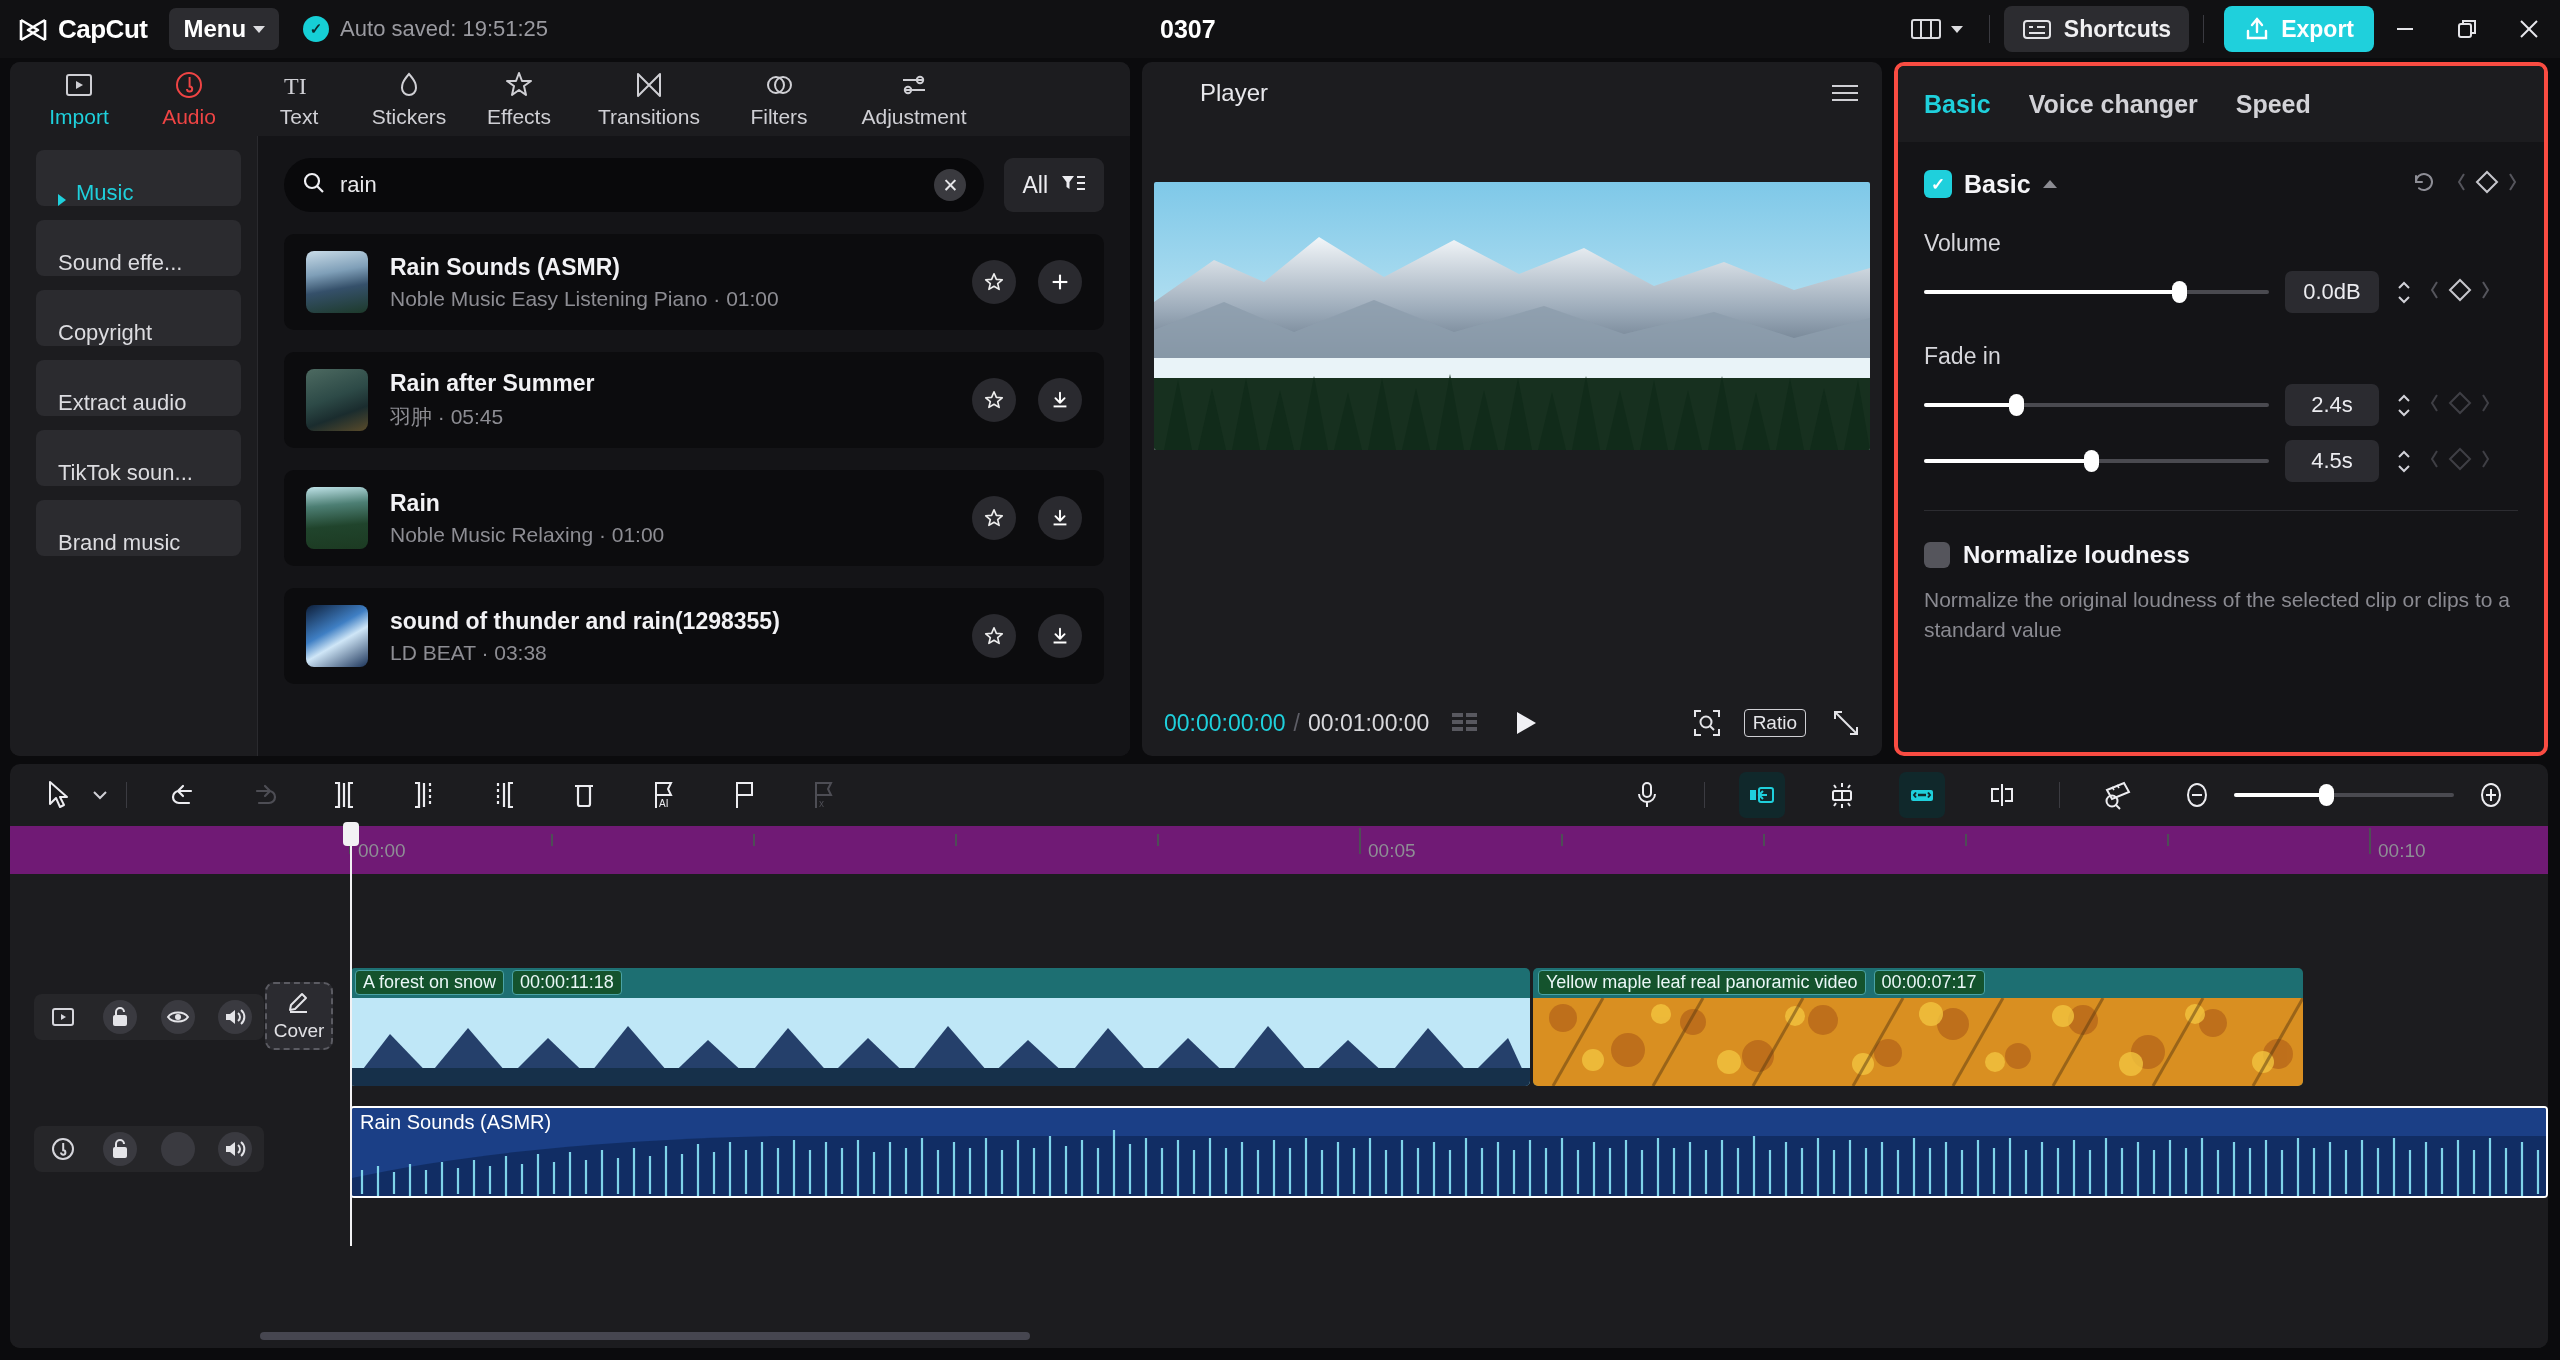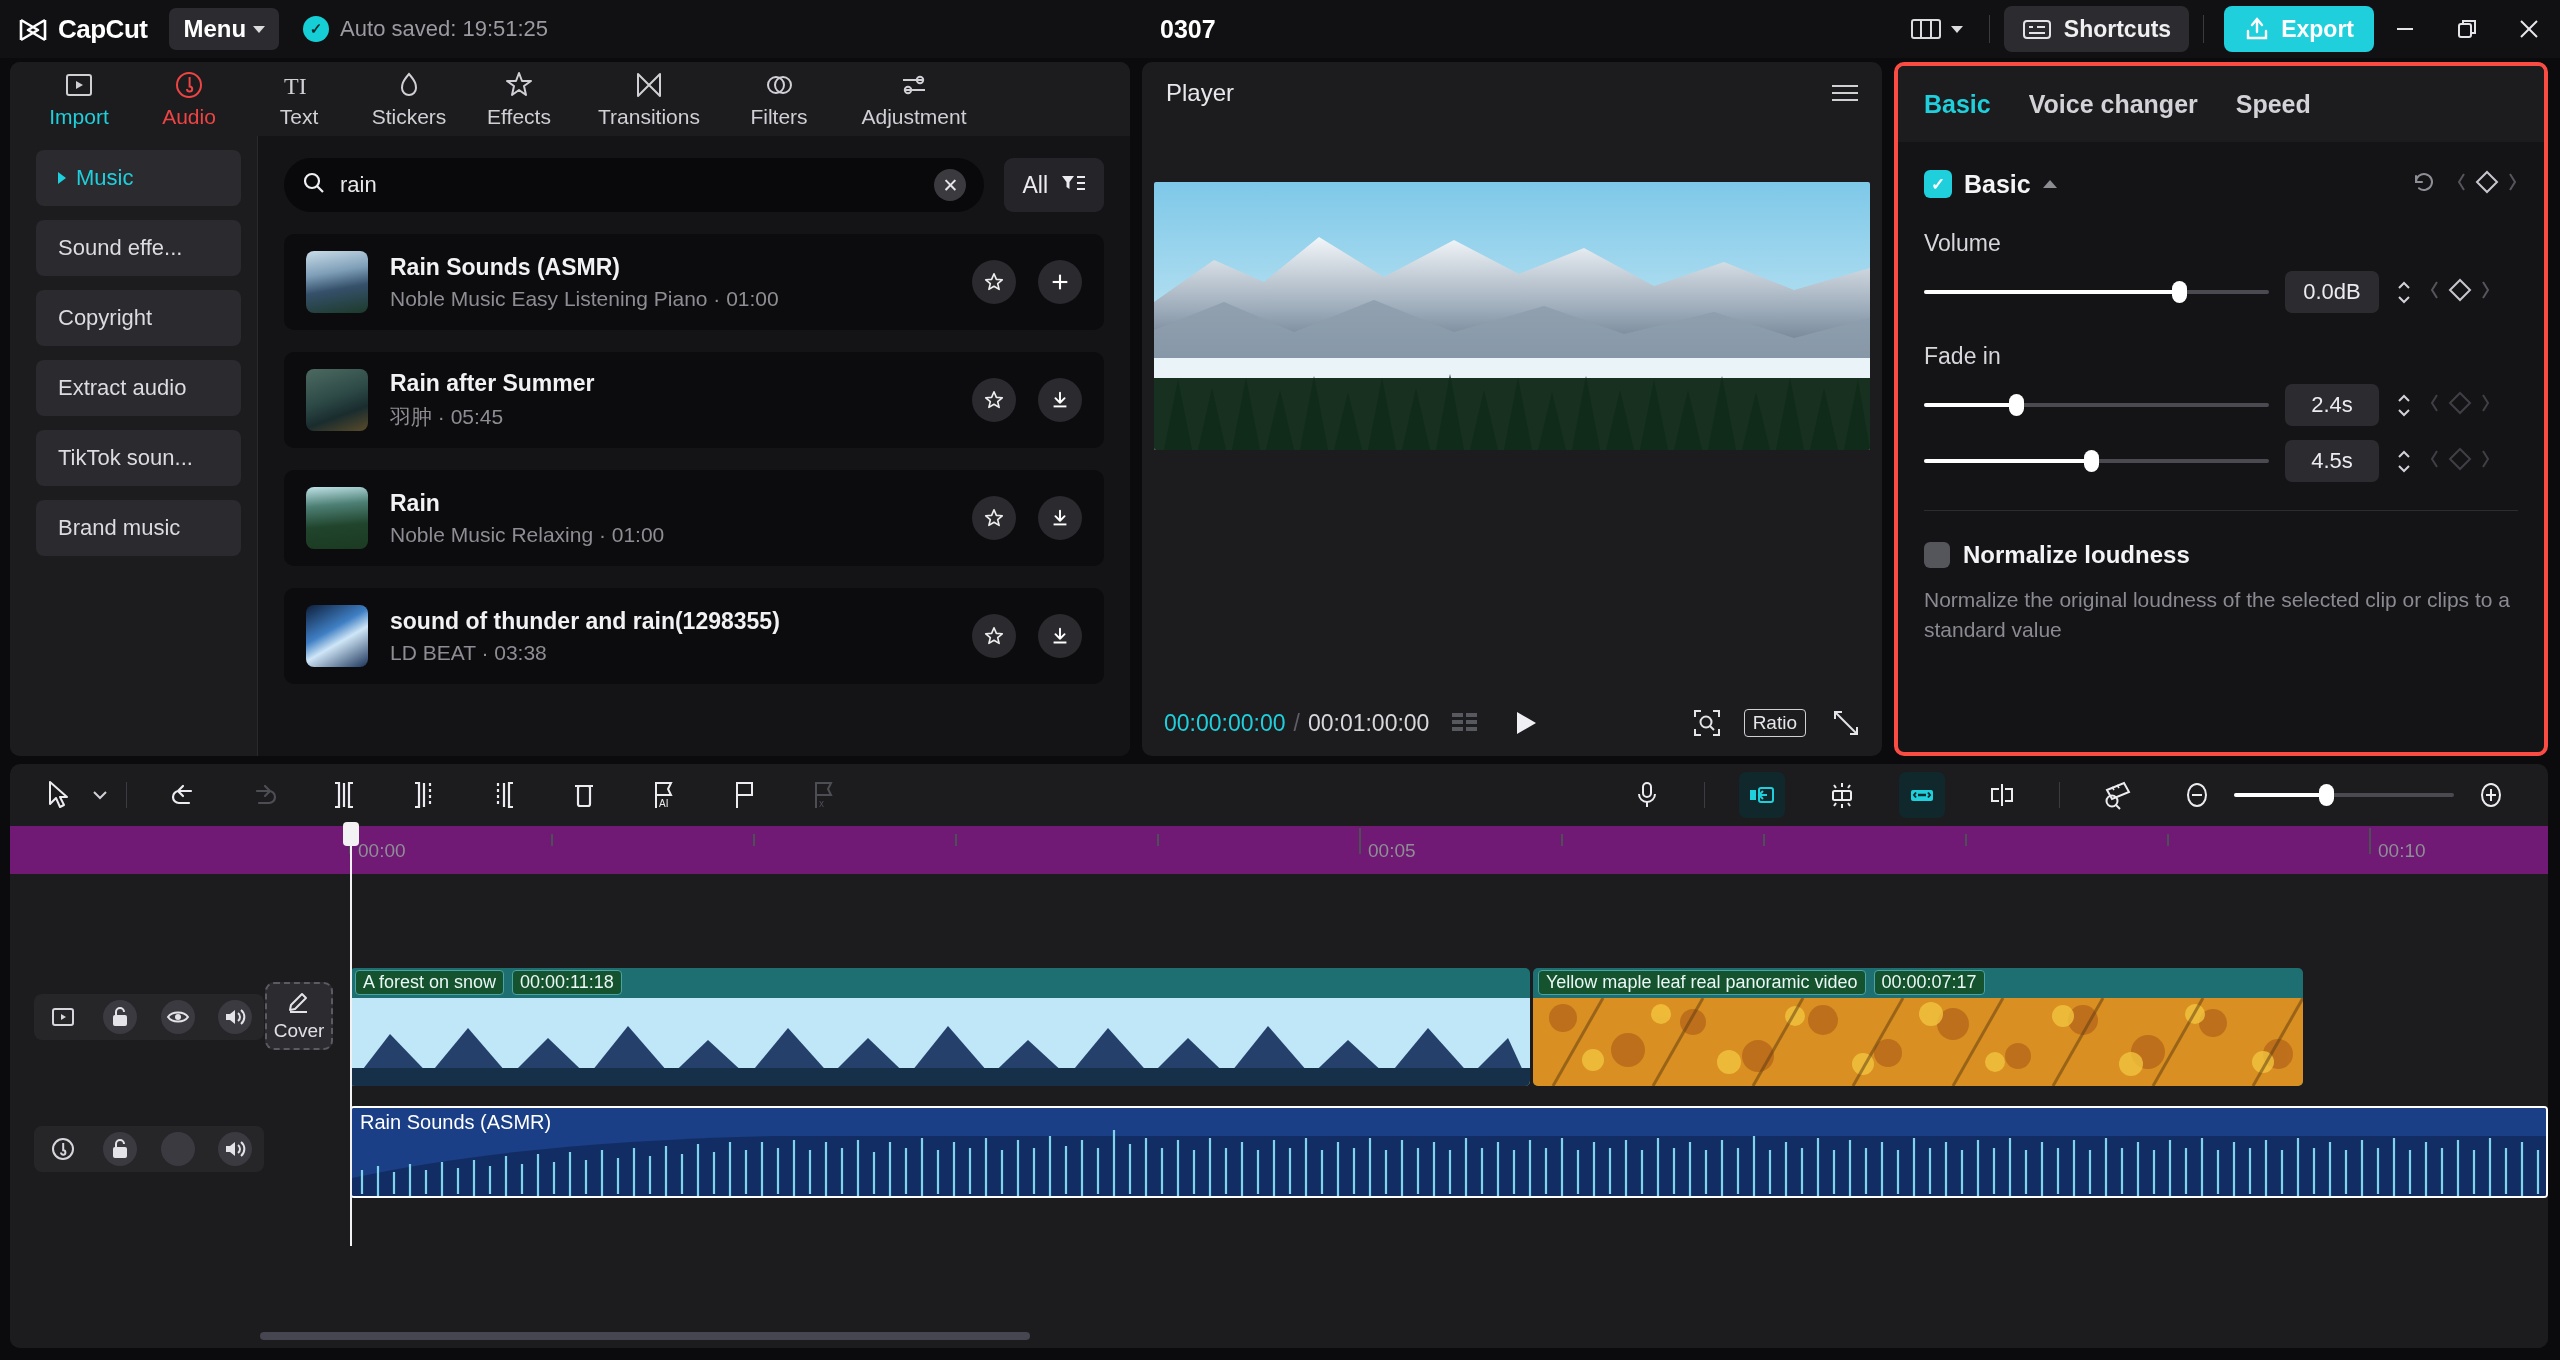--- a/index.html
+++ b/index.html
@@ -64,21 +64,21 @@
   .tool-tab .tt-label { font-size:21px; }
   .tool-tab.active { color:#1fd0dc; }
   .tool-tab .ic { height:30px; display:flex; align-items:flex-end; }
 
   .left-body { position:absolute; left:0; top:74px; width:1120px; height:620px; display:flex; }
   .cats {
     width:248px; height:620px; background:#1c1c1f; padding-top: 14px; border-right: 1px solid #2a2a2e;
   }
   .cat {
     margin: 0 16px 14px 26px; height:56px; border-radius:8px; background:#2b2b2f;
-    display:flex; align-items:center; padding-left:22px; font-size:22px; color:#dcdce0; cursor:pointer;
+    display:flex; align-items:flex-end; padding-left:22px; font-size:22px; color:#dcdce0; cursor:pointer;
   }
   .cat.active { color:#1fd0dc; }
   .cat .tri { width:0;height:0;border-top:6px solid transparent;border-bottom:6px solid transparent;border-left:8px solid #1fd0dc; margin-right:10px;}
 
   .music-area { flex:1; background:#141417; padding: 22px 26px 0 26px; position:relative; }
   .search-row { display:flex; align-items:center; gap:20px; }
   .search-box {
     flex:1; height:54px; background:#09090b; border-radius:27px; display:flex; align-items:center;
     padding: 0 18px; gap:14px; position:relative;
   }
@@ -105,21 +105,21 @@
   .t-sub { font-size:21px; color:#8d8d93; margin-top:6px; }
   .t-actions { display:flex; align-items:center; gap:22px; }
   .circ-btn {
     width:44px;height:44px;border-radius:50%;background:#2a2a2f;
     display:flex;align-items:center;justify-content:center; cursor:pointer;
   }
 
   
   .player {
     position:absolute; left:1142px; top:62px; width:740px; height:694px;
-    background:#1c1c1f; border-radius:10px; overflow:hidden;
+    background:#1c1c1f; border-radius:10px; overflow:hidden;padding-left:34px;
   }
   .player-head { height:62px; display:flex; align-items:center; justify-content:space-between; padding: 0 24px; }
   .player-title { font-size:24px; color:#e8e8ec; }
   .hamburger { display:flex; flex-direction:column; gap:5px; cursor:pointer; }
   .hamburger i { display:block; width:26px; height:2px; background:#cfcfd4; }
   .video-frame {
     position:absolute; left:12px; top:120px; width:716px; height:268px; overflow:hidden; border-radius:2px;
   }
   .player-ctrls {
     position:absolute; left:0; bottom:0; width:740px; height:66px;

